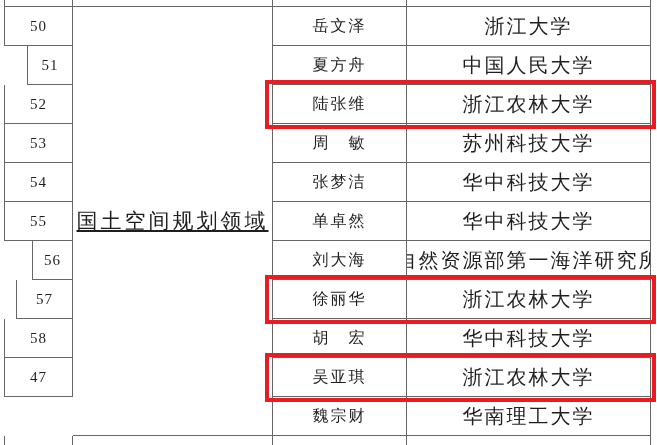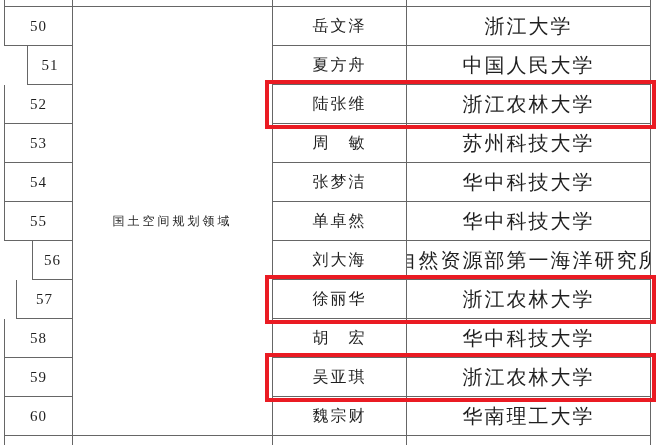--- a/index.html
+++ b/index.html
@@ -32,21 +32,21 @@
     justify-content: center;
     color: var(--text, #1f1f1f);
     white-space: nowrap;
     overflow: hidden;
   }
   .c1 { border-left: 1px solid var(--line, #666); }
   .nob { border-bottom: none; }
   .num  { font-size: 15px; letter-spacing: 1px; }
   .name { font-size: 16px; letter-spacing: 2px; }
   .aff  { font-size: 20px; letter-spacing: 2px; }
-  .cat  { font-size: 12px; letter-spacing: 3px; }
+  .cat  { font-size: 21px; letter-spacing: 3px; text-decoration: underline; }
   .red-box {
     position: absolute;
     left: 265px;
     width: 391px;
     height: 49px;
     border: 4px solid var(--hl, #ea1b23);
     box-sizing: border-box;
     z-index: 5;
     pointer-events: none;
   }
@@ -88,24 +88,23 @@
       <div class="cell aff" style="grid-area: 7 / 4;">华中科技大学</div>
       <div class="cell c1 num" style="grid-area: 8 / 1; margin-left: 28px;">56</div>
       <div class="cell name" style="grid-area: 8 / 3;">刘大海</div>
       <div class="cell aff" style="grid-area: 8 / 4;">自然资源部第一海洋研究所</div>
       <div class="cell c1 num" style="grid-area: 9 / 1; margin-left: 12px;">57</div>
       <div class="cell name" style="grid-area: 9 / 3; text-align: right;">徐丽华</div>
       <div class="cell aff" style="grid-area: 9 / 4;">浙江农林大学</div>
       <div class="cell c1 num" style="grid-area: 10 / 1;">58</div>
       <div class="cell name" style="grid-area: 10 / 3;">胡　宏</div>
       <div class="cell aff" style="grid-area: 10 / 4;">华中科技大学</div>
-      <div class="cell c1 num" style="grid-area: 11 / 1;">59</div>
+      <div class="cell c1 num" style="grid-area: 11 / 1;">47</div>
       <div class="cell name" style="grid-area: 11 / 3;">吴亚琪</div>
       <div class="cell aff" style="grid-area: 11 / 4;">浙江农林大学</div>
-      <div class="cell c1 num" style="grid-area: 12 / 1;">60</div>
       <div class="cell name" style="grid-area: 12 / 3;">魏宗财</div>
       <div class="cell aff" style="grid-area: 12 / 4;">华南理工大学</div>
     </div>
 
 <div class="red-box" style="top: 80px;"></div>
     <div class="red-box" style="top: 275px;"></div>
     <div class="red-box" style="top: 353px;"></div>
   </div>
 
 </body></html>

